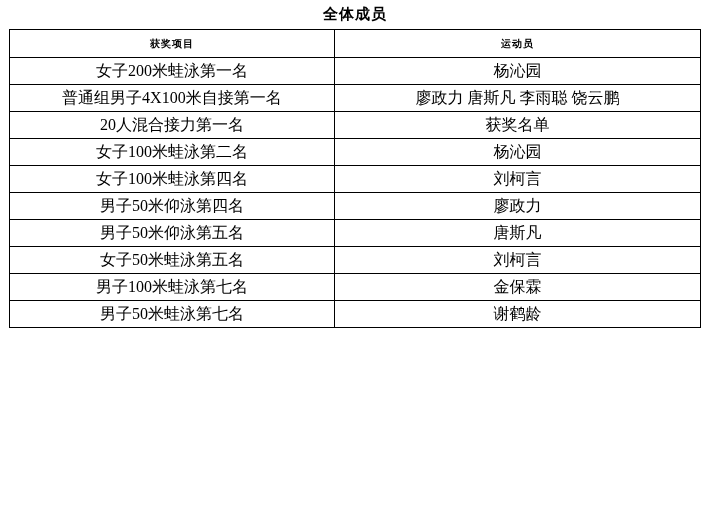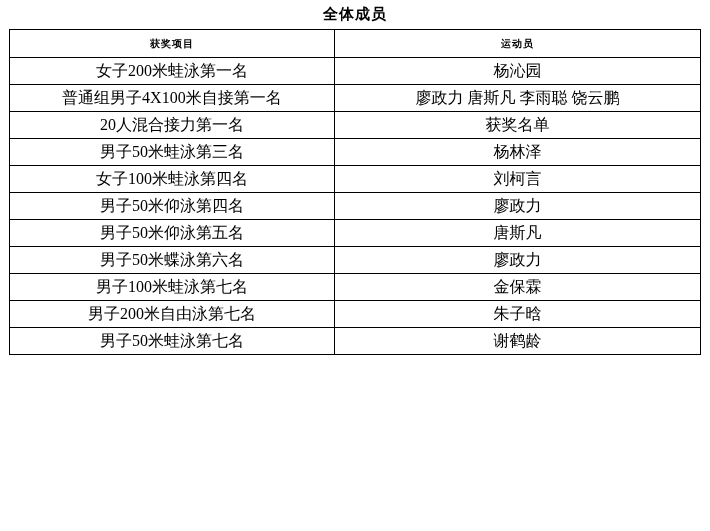--- a/index.html
+++ b/index.html
@@ -81,46 +81,42 @@
       </tr>
       <tr>
         <td>普通组男子4X100米自接第一名</td>
         <td class="athlete-multi">廖政力  唐斯凡  李雨聪  饶云鹏</td>
       </tr>
       <tr>
         <td>20人混合接力第一名</td>
         <td>获奖名单</td>
       </tr>
       <tr>
-        <td>男子50米蛙泳第三名</td>
-        <td>杨林泽</td>
+        <td>女子100米蛙泳第二名</td>
+        <td>杨沁园</td>
       </tr>
       <tr>
         <td>女子100米蛙泳第四名</td>
         <td>刘柯言</td>
       </tr>
       <tr>
         <td>男子50米仰泳第四名</td>
         <td>廖政力</td>
       </tr>
       <tr>
         <td>男子50米仰泳第五名</td>
         <td>唐斯凡</td>
       </tr>
       <tr>
-        <td>男子50米蝶泳第六名</td>
-        <td>廖政力</td>
+        <td>女子50米蛙泳第五名</td>
+        <td>刘柯言</td>
       </tr>
       <tr>
         <td>男子100米蛙泳第七名</td>
         <td>金保霖</td>
-      </tr>
-      <tr>
-        <td>男子200米自由泳第七名</td>
-        <td>朱子晗</td>
       </tr>
       <tr>
         <td>男子50米蛙泳第七名</td>
         <td>谢鹤龄</td>
       </tr>
 
     </tbody>
   </table>
 
 </div>

